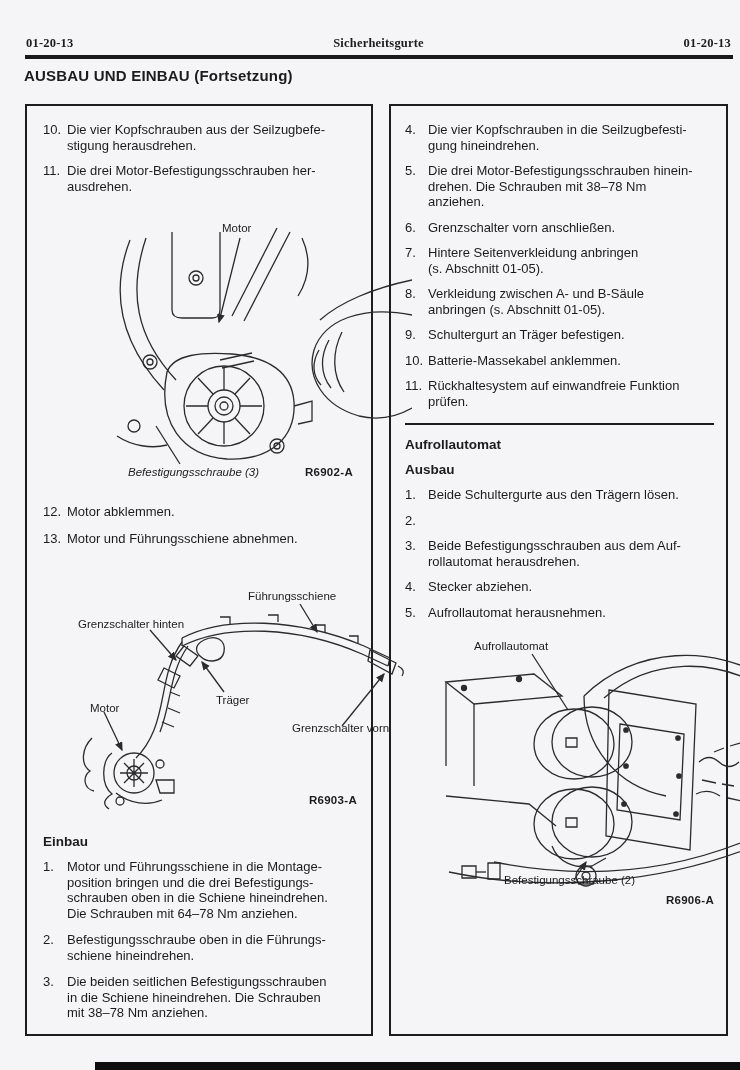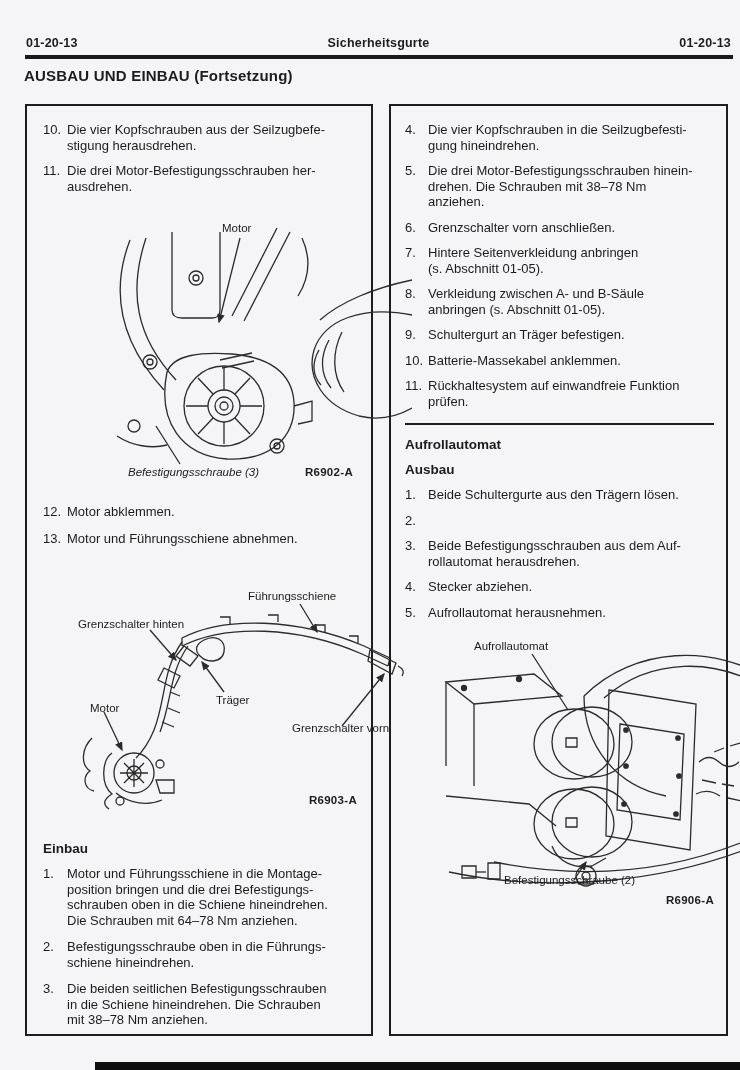--- a/index.html
+++ b/index.html
@@ -1,20 +1,20 @@
 <!DOCTYPE html>
 <html><head>
 <meta charset="utf-8">
 <style>
   html,body{margin:0;padding:0;width:740px;height:1070px;overflow:hidden;
     background:#f5f5f7;color:#1c1c1c;
     font-family:"Liberation Sans","DejaVu Sans",sans-serif;}
   .page{position:relative;width:740px;height:1070px;}
   
-  .hdr{position:absolute;top:36px;left:26px;right:9px;display:flex;align-items:baseline;}
+  .hdr{position:absolute;top:36px;left:26px;right:9px;display:flex;align-items:baseline;font-family:Liberation Serif, serif;}
   .hdr .hcell{flex:1;font-size:12.5px;font-weight:bold;letter-spacing:.2px;}
   .hdr .hc{text-align:center;}
   .hdr .hr{text-align:right;}
   .hdr-rule{position:absolute;top:55px;left:25px;width:708px;height:4px;background:#191919;}
   .sect-title{position:absolute;top:67px;left:24px;font-size:15px;font-weight:bold;letter-spacing:.2px;}
   
   .pbox{position:absolute;top:104px;border:2px solid #1d1d1d;background:transparent;box-sizing:border-box;}
   .pbox-left{left:25px;width:348px;height:932px;padding:16px 0 0 16px;}
   .pbox-right{left:389px;width:339px;height:932px;padding:16px 0 0 14px;}
   
@@ -26,21 +26,21 @@
   .divider{height:2px;background:#1d1d1d;margin:14px 12px 12px 0;}
   
   .fig{position:relative;margin-left:29px;}
   .fig svg{position:absolute;left:0;top:0;}
   .fig-label{position:absolute;font-size:11.5px;line-height:13px;white-space:nowrap;color:#1c1c1c;}
   .fig-ref{position:absolute;font-size:11.5px;font-weight:bold;letter-spacing:.3px;}
   .f1{height:272px;margin-top:26px;}
   .f2{height:226px;margin-top:42px;}
   .f3{height:290px;margin-top:14px;}
   .mt12{margin-top:12px;}
-  .mt16{margin-top:27px;}
+  .mt16{margin-top:20px;}
   .mb11{margin-bottom:11px;}
   
   .scan-bar{position:absolute;left:95px;top:1062px;width:645px;height:8px;background:#0e0e0e;}
   path,line,circle,ellipse,rect,polyline{vector-effect:non-scaling-stroke;}
 </style>
 </head>
 <body>
 
 <div class="page">
 

